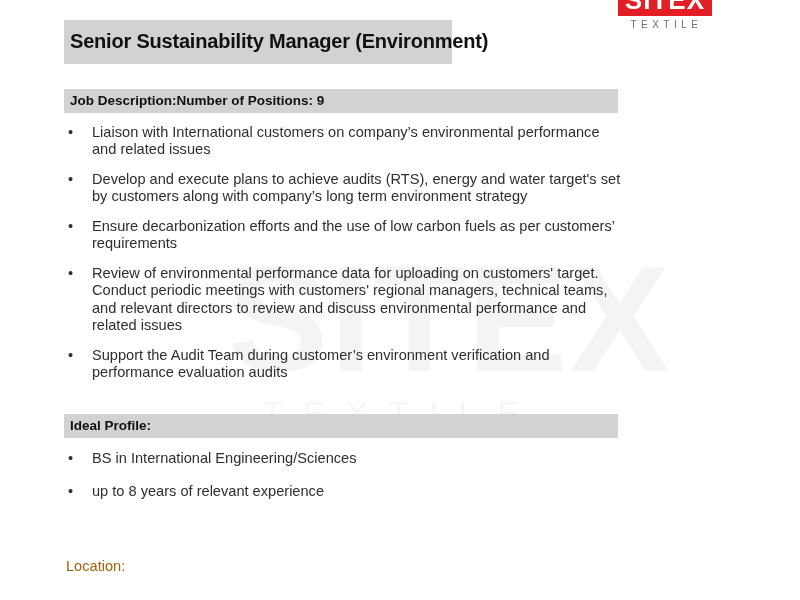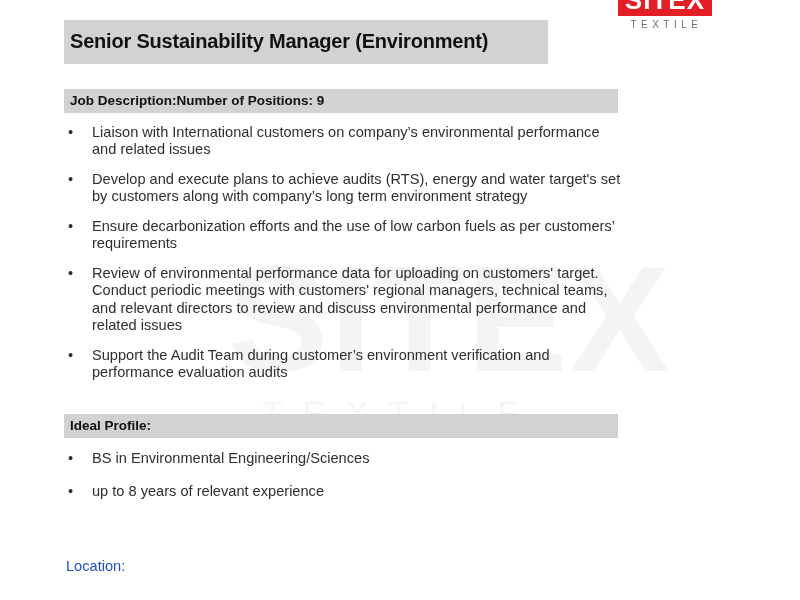--- a/index.html
+++ b/index.html
@@ -87,21 +87,21 @@
   
   .content {
     position: relative;
     z-index: 2;
     padding-left: 64px;
   }
 
   
   .title-band {
     background: #d2d2d2;
-    width: 484px;
+    width: 388px;
     box-sizing: border-box;
     margin-top: 20px;
     padding: 10px 0 11px 6px;
   }
   .title-text {
     font-size: 20px;
     font-weight: 700;
     color: #111111;
     letter-spacing: -0.2px;
     white-space: nowrap;
@@ -159,21 +159,21 @@
     font-size: 14.6px;
     line-height: 1.17;
     color: #2e2e2e;
   }
   .bullet .btext { display: block; }
 
   
   .location {
     margin-top: 58px;
     font-size: 14.6px;
-    color: #1d4ed8;
+    color: #a16207;
     padding-left: 2px;
   }
 </style>
 </head>
 <body>
 
 <div id="page">
 
   <div class="watermark">
     <div class="watermark-mark">SITEX</div>
@@ -219,21 +219,21 @@
       </li>
     </ul>
 
     <div class="section-band band-ideal">
       <span class="section-label">Ideal Profile:</span>
     </div>
 
     <ul class="bullets ideal">
       <li class="bullet">
         <span class="dot">•</span>
-        <span class="btext">BS in Environmental Engineering/Sciences</span>
+        <span class="btext">BS in International Engineering/Sciences</span>
       </li>
       <li class="bullet">
         <span class="dot">•</span>
         <span class="btext">up to 8 years of relevant experience</span>
       </li>
     </ul>
 
     <div class="location">Location:</div>
 
   </div>

